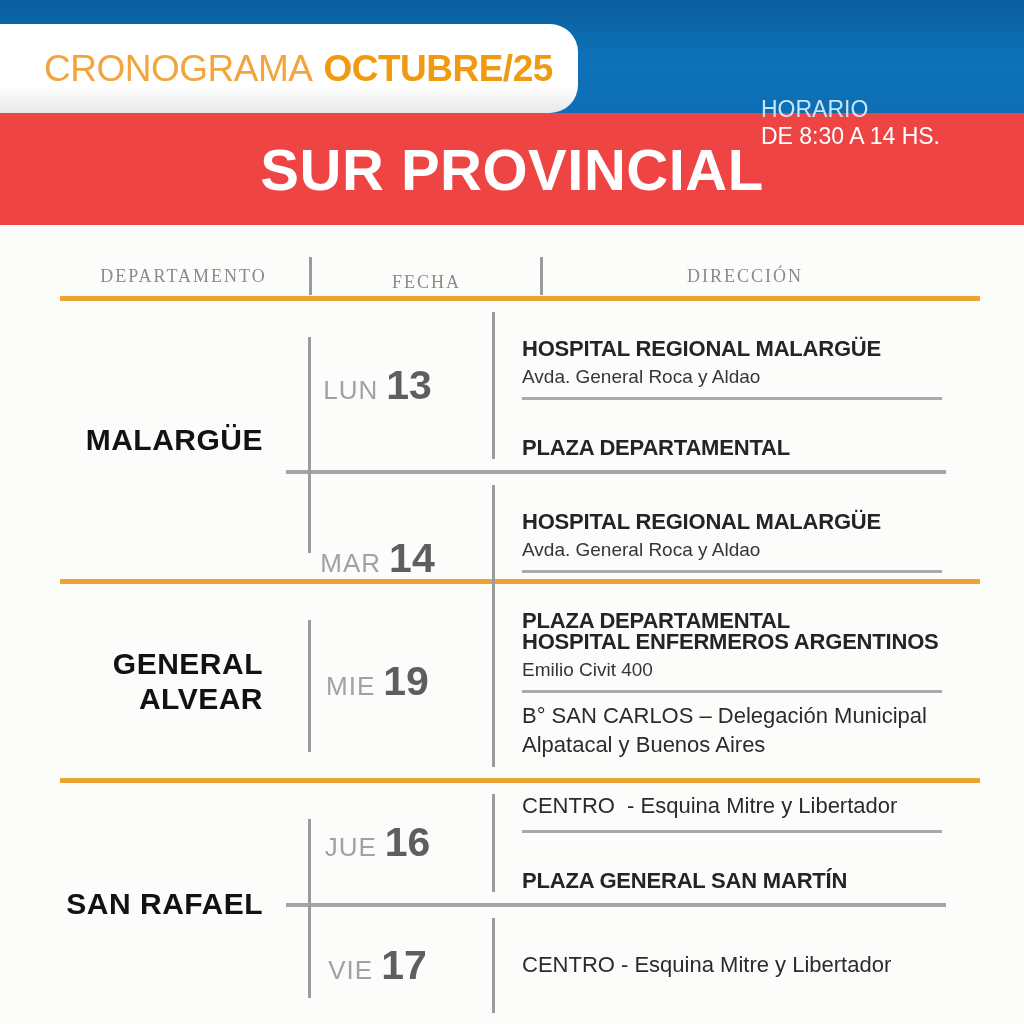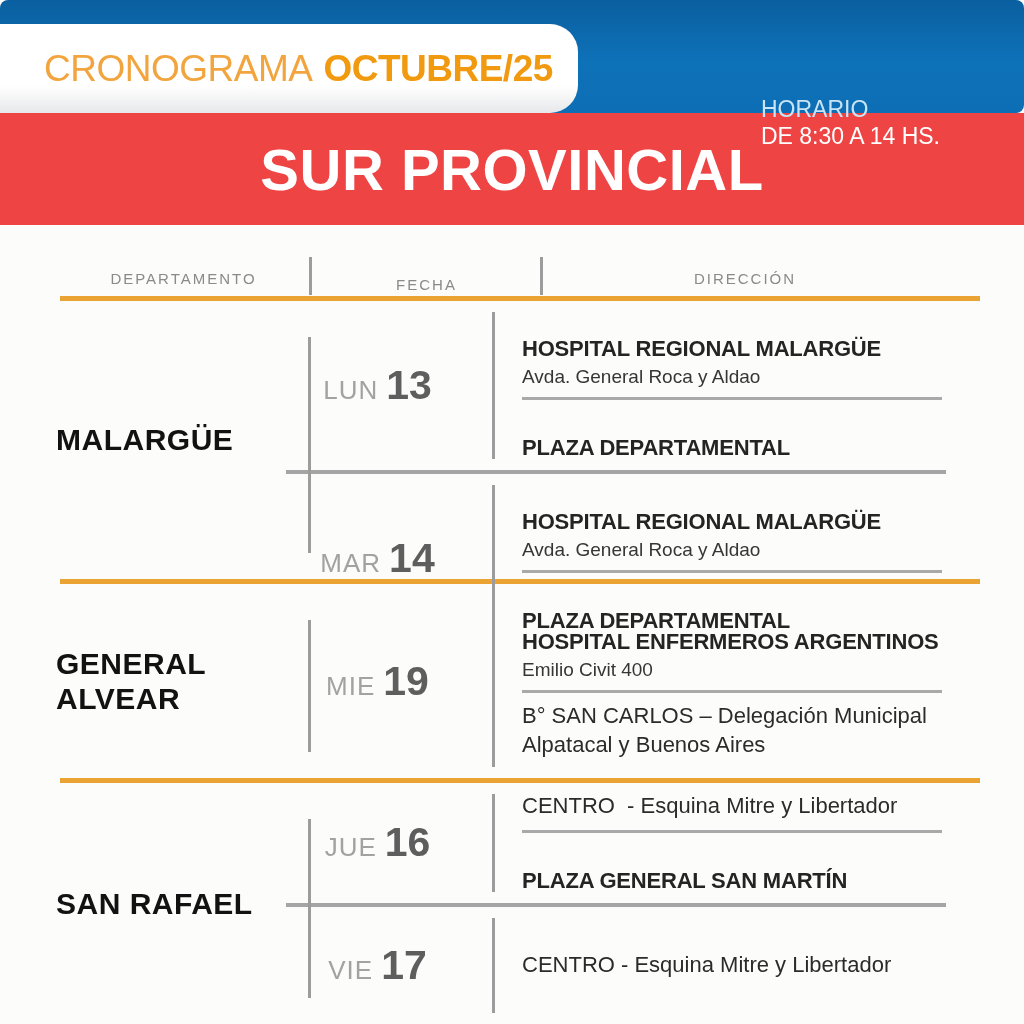--- a/index.html
+++ b/index.html
@@ -1,51 +1,51 @@
 <!DOCTYPE html>
 <html><head>
 <meta charset="utf-8">
 <style>
   html,body{margin:0;padding:0;}
   body{font-family:"Liberation Sans","DejaVu Sans",sans-serif;background:#ffffff;}
   .page{position:relative;width:1024px;height:1024px;background:#fcfcfb;overflow:hidden;}
 
   
-  .topbar{position:relative;height:113px;background:linear-gradient(180deg,#0a5f9f 0%,#0e72b9 55%,#0d6eb5 100%);border-radius:8px;}
+  .topbar{position:relative;height:113px;background:linear-gradient(180deg,#0a5f9f 0%,#0e72b9 55%,#0d6eb5 100%);}
   .tab{position:absolute;left:0;top:24px;width:578px;height:89px;box-sizing:border-box;
        background:linear-gradient(180deg,#ffffff 70%,#e7e8ea 100%);
        border-radius:0 28px 28px 0;display:flex;align-items:center;padding-left:44px;}
   .cr-label{font-size:37px;color:#f2a53e;font-weight:400;margin-right:11px;letter-spacing:-0.5px;white-space:pre;}
   .cr-month{font-size:37px;color:#f1990f;font-weight:800;letter-spacing:-0.5px;white-space:pre;}
   .horario{position:absolute;right:84px;top:69px;font-size:23px;white-space:pre;}
   .h-light{color:#c9e4f5;font-weight:400;margin-right:7px;}
   .h-bold{color:#ffffff;font-weight:400;}
 
   
   .banner{height:112px;background:#ef4444;display:flex;align-items:center;justify-content:center;}
   .banner-title{font-size:58px;font-weight:700;color:#ffffff;letter-spacing:0.5px;margin:0;white-space:pre;}
 
   
   .cols-header{position:relative;height:76px;display:flex;align-items:flex-end;padding-bottom:0;box-sizing:border-box;}
-  .col-label{font-family:Liberation Sans, sans-serif;font-size:15px;letter-spacing:2px;
+  .col-label{font-family:Liberation Serif, serif;font-size:18px;letter-spacing:2px;
              color:#8a8a8a;white-space:pre;}
   .ch1{width:311px;box-sizing:border-box;padding-left:56px;display:flex;justify-content:center;padding-bottom:14px;}
   .ch2{width:231px;display:flex;justify-content:center;padding-bottom:8px;margin-top:36px;}
   .ch3{flex:1;box-sizing:border-box;padding-left:30px;padding-right:106px;display:flex;justify-content:center;padding-bottom:14px;}
   .hbar{position:absolute;width:3px;height:38px;bottom:6px;background:#9c9c9c;}
   .hbar1{left:309px;} .hbar2{left:540px;}
   .orange-rule{position:absolute;left:60px;right:44px;bottom:0;height:5px;background:#eba333;}
 
   
   .sec{position:relative;display:flex;}
   .sec-malargue{height:278px;} .sec-alvear{height:194px;} .sec-sanrafael{height:241px;}
   .sec-div{height:5px;background:#eba333;margin-left:60px;margin-right:44px;}
 
   .dept{width:263px;box-sizing:border-box;padding-left:56px;display:flex;flex-direction:column;
-        align-items:flex-start;justify-content:center;flex:none;}
+        align-items:flex-end;justify-content:center;flex:none;}
   .dept-line{font-size:30px;font-weight:800;color:#121212;letter-spacing:0.5px;line-height:1.18;text-align:center;white-space:pre;}
   .vline1{position:absolute;left:308px;top:36px;bottom:26px;width:3px;background:#9c9c9c;}
 
   .groups{flex:1;display:flex;flex-direction:column;}
   .group{position:relative;display:flex;flex:1;}
   .g-div{height:4px;background:#a5a5a5;margin-left:23px;margin-right:78px;flex:none;}
 
   .fecha{width:229px;flex:none;display:flex;align-items:baseline;justify-content:center;gap:8px;align-self:center;}
   .day{font-size:26px;color:#a2a2a2;letter-spacing:1px;white-space:pre;}
   .num{font-size:41px;font-weight:700;color:#5e5e5e;white-space:pre;}

